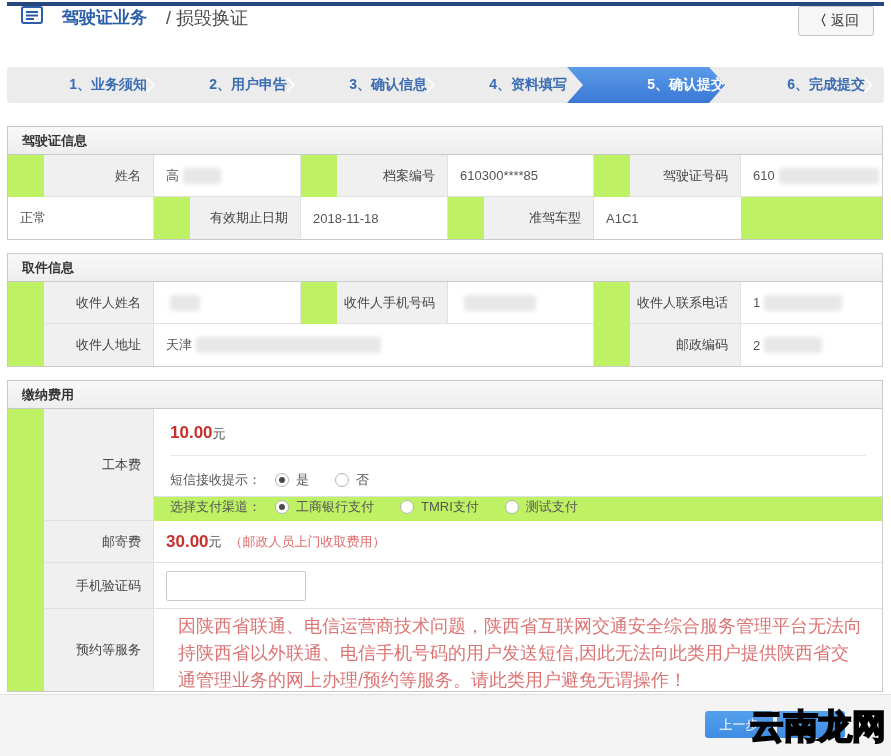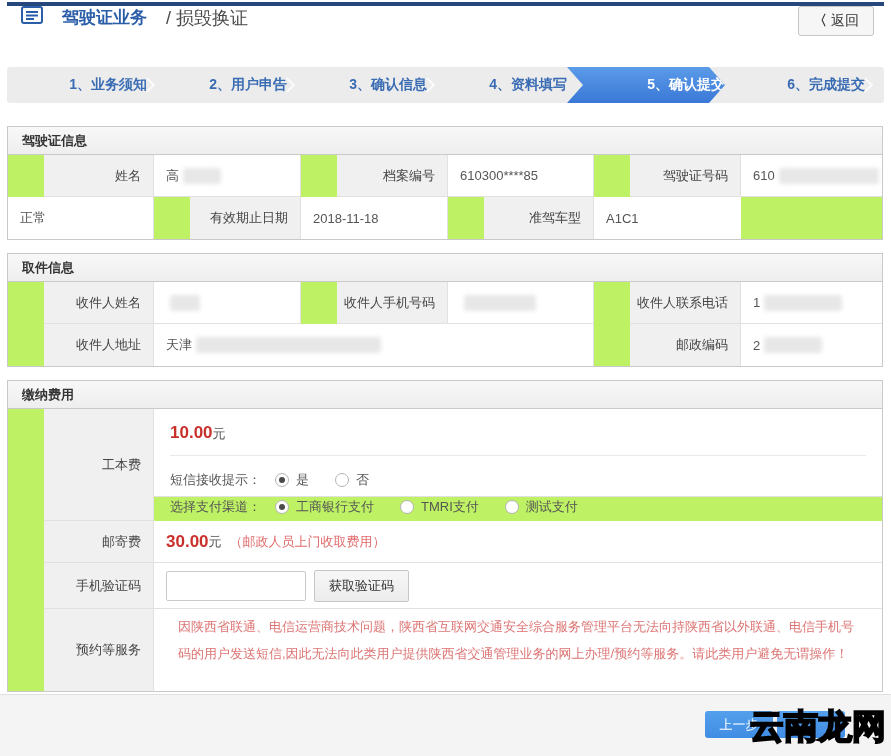--- a/index.html
+++ b/index.html
@@ -61,21 +61,21 @@
                           border-radius:50%; background:#4a4a4a; }
   .opt-item { display:flex; align-items:center; margin-right:26px; }
   .fee-note { color:#e06c6c; font-size:13px; margin-left:8px; }
 
   .captcha-input { width:140px; height:30px; border:1px solid #c9c9c9; border-radius:2px;
                    font-size:13px; padding:0 8px; color:#333; font-family:inherit; }
   .captcha-btn { margin-left:8px; background:linear-gradient(180deg,#f7f7f7,#ececec);
                  border:1px solid #c6c6c6; border-radius:2px; padding:6px 14px; font-size:13px;
                  color:#333; cursor:pointer; font-family:inherit; }
 
-  .sms-text { color:#dd7474; font-size:13px; line-height:27px; padding:4px 16px 4px 12px; }
+  .sms-text { color:#dd7474; font-size:18px; line-height:27px; padding:4px 16px 4px 12px; }
 
   
   .footer { position:absolute; left:0; right:0; top:694px; bottom:0; background:#f4f4f5; border-top:1px solid #e0e0e0; }
   .btn-blue { position:absolute; height:27px; background:linear-gradient(180deg,#54a0ec,#3f8ce4);
               border:none; border-radius:3px; color:#fff; font-size:13px; cursor:pointer; font-family:inherit; }
   .btn-prev { left:705px; top:711px; width:68px; }
   .btn-submit { left:777px; top:711px; width:68px; }
 
   .watermark { position:absolute; left:750px; top:704px; z-index:5; font-size:34px; font-weight:800;
                letter-spacing:0px; -webkit-text-stroke:2px #000; white-space:nowrap; pointer-events:none; }
@@ -232,21 +232,20 @@
       <div class="cell lbl">邮寄费</div>
       <div class="cell val lastcol">
         <span class="price">30.00</span>
           <span class="unit">元</span>
         <span class="fee-note">（邮政人员上门收取费用）</span>
       </div>
 
       <div class="cell lbl" style="height:46px;">手机验证码</div>
       <div class="cell val lastcol" style="height:46px;">
         <input class="captcha-input" type="text" value="" style="">
-        <button class="captcha-btn">获取验证码</button>
       </div>
 
       <div class="cell lbl lastrow" style="height:82px;">预约等服务</div>
       <div class="cell val lastcol lastrow" style="height:82px; align-items:flex-start; padding-left:12px;">
         <div class="sms-text">因陕西省联通、电信运营商技术问题，陕西省互联网交通安全综合服务管理平台无法向持陕西省以外联通、电信手机号码的用户发送短信,因此无法向此类用户提供陕西省交通管理业务的网上办理/预约等服务。请此类用户避免无谓操作！</div>
       </div>
     </div>
   </div>
 
   <div class="footer"></div>

